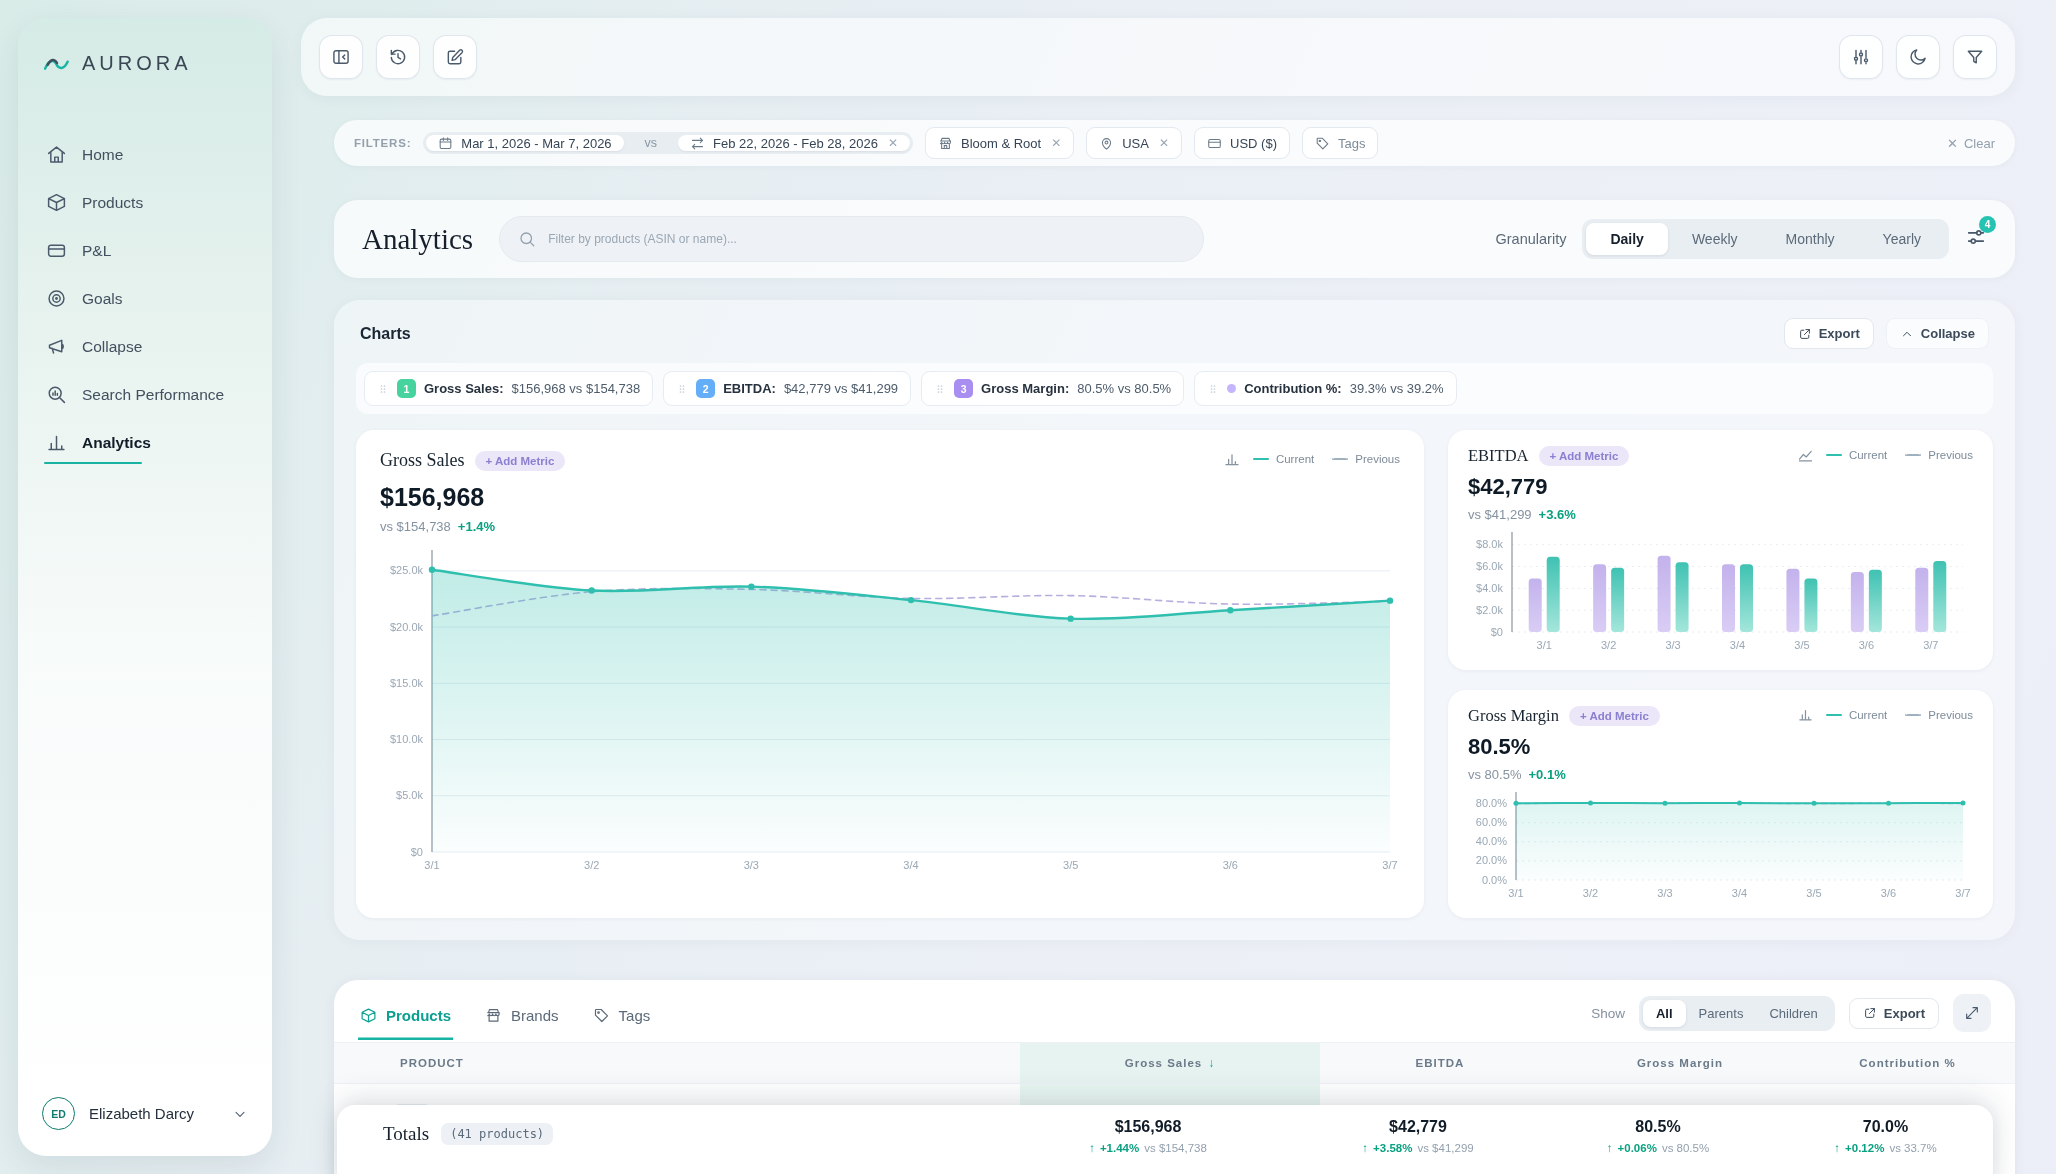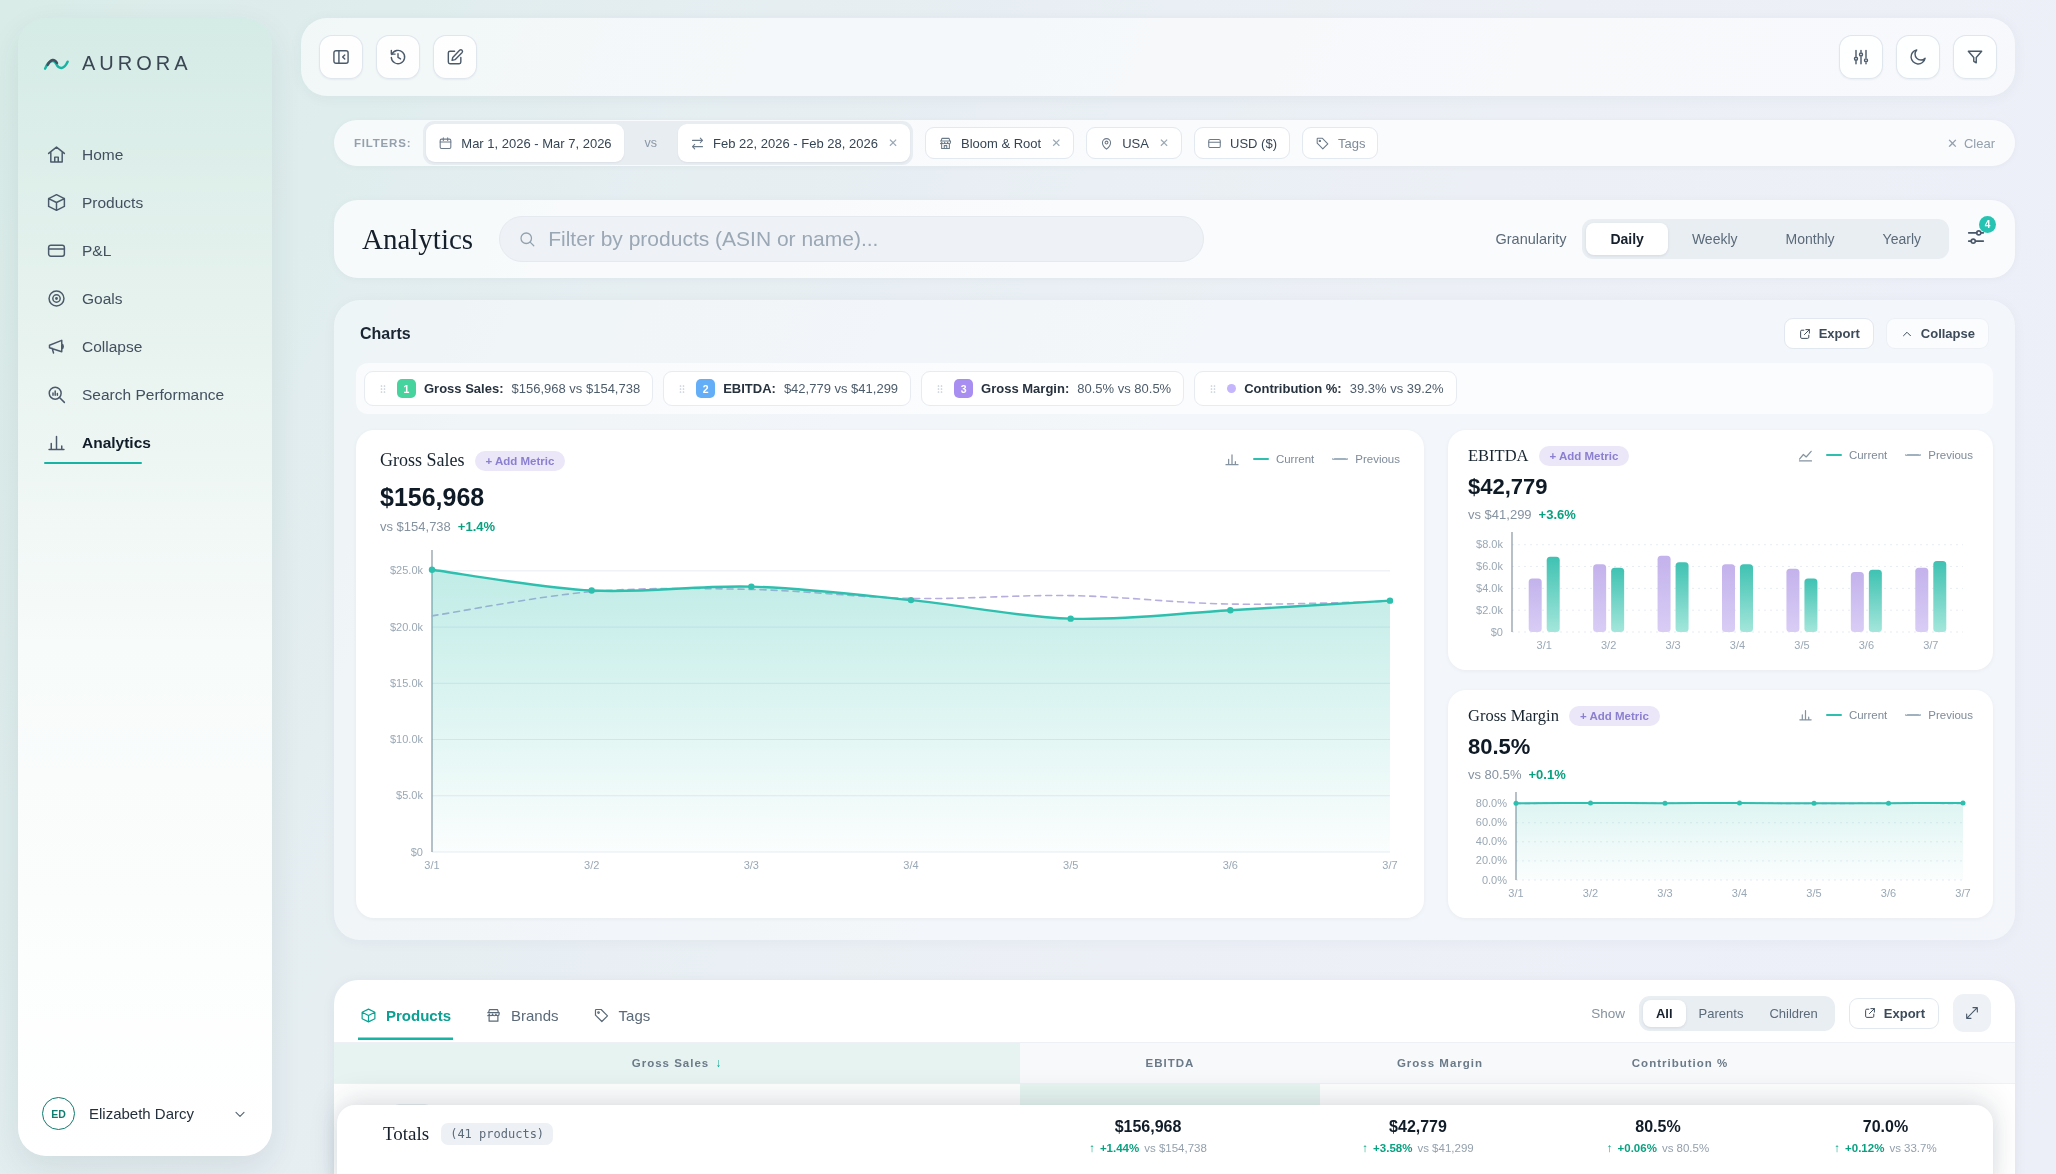--- a/index.html
+++ b/index.html
@@ -35,34 +35,34 @@
   .ibtn{width:44px;height:44px;border-radius:13px;background:rgba(255,255,255,.88);border:1px solid rgba(221,229,237,.95);
         display:flex;align-items:center;justify-content:center;color:#4b5a6b;box-shadow:0 1px 2px rgba(20,40,60,.05);cursor:pointer}
 
   
   .filters{margin:24px 0 0 33px;height:46px;border-radius:23px;background:rgba(255,255,255,.72);
            display:flex;align-items:center;gap:12px;padding:0 20px;box-shadow:0 1px 6px rgba(30,50,70,.04)}
   .flabel{font-size:11.5px;font-weight:700;letter-spacing:.8px;color:#93a0ad}
   .dgroup{display:flex;align-items:center;background:#e8edf2;border-radius:11px;padding:3px}
   .chip{display:flex;align-items:center;gap:8px;background:#fff;border:1px solid #e3e9f0;border-radius:9px;
         padding:0 12px;height:32px;font-size:13px;color:#364555;cursor:pointer;white-space:nowrap}
-  .dgroup .chip{border:none;box-shadow:0 1px 2px rgba(20,40,60,.06);height:38px}
+  .dgroup .chip{border:none;box-shadow:0 1px 2px rgba(20,40,60,.06);height:16px}
   .chip .icon{color:#6b7a89}
   .chip .x{color:#9aa7b4;font-size:12px;margin-left:2px;cursor:pointer}
   .vs{font-size:12.5px;color:#8a97a6;margin:0 21px}
   .chip.muted{color:#7e8b99}
   .clear{margin-left:auto;display:flex;align-items:center;gap:6px;font-size:13px;color:#93a0ad;cursor:pointer}
 
   
   .abar{margin:34px 0 0 33px;height:78px;border-radius:24px;background:rgba(255,255,255,.72);
         display:flex;align-items:center;gap:26px;padding:0 28px;box-shadow:0 1px 8px rgba(30,50,70,.04)}
   .abar-title{font-family:"Liberation Serif",serif;font-size:29px;color:#15202c}
   .search{width:705px;height:46px;border-radius:23px;background:#eef2f6;border:1px solid #e5eaf0;
           display:flex;align-items:center;gap:12px;padding:0 18px;color:#93a0ad}
-  .search input{border:none;outline:none;background:transparent;font-size:21px;color:#2c3a49;width:100%;font-family:inherit}
+  .search input{border:none;outline:none;background:transparent;font-size:12px;color:#2c3a49;width:100%;font-family:inherit}
   .search input::placeholder{color:#9aa7b4}
   .granwrap{margin-left:auto;display:flex;align-items:center;gap:16px}
   .gran-label{font-size:14.5px;color:#5b6a79}
   .seg{display:flex;background:#e9eef3;border-radius:11px;padding:4px}
   .seg-opt{padding:8px 24px;font-size:14px;color:#5b6a79;border-radius:8px;cursor:pointer;white-space:nowrap}
   .seg-opt.active{background:#fff;color:#15202c;font-weight:700;box-shadow:0 1px 3px rgba(20,40,60,.1)}
   .gear-wrap{position:relative;color:#48576a;cursor:pointer}
   .gbadge{position:absolute;top:-10px;right:-9px;width:17px;height:17px;border-radius:50%;background:#27c3b2;color:#fff;
           font-size:10px;font-weight:700;display:flex;align-items:center;justify-content:center}
 
@@ -744,20 +744,21 @@
           <span class="icon">
             <svg class="st" width="16" height="16" viewBox="0 0 24 24">
                 <path d="M13.5 4H20v6.5M10.5 20H4v-6.5M20 4l-7.5 7.5M4 20l7.5-7.5"></path>
               </svg>
           </span>
         </div>
       </div>
     </div>
 
     <div class="grid5 thead">
+      <div class="th first">PRODUCT</div>
       <div class="th gs">
         <span>Gross Sales</span>
         <span class="sort">↓</span>
       </div>
       <div class="th">EBITDA</div>
       <div class="th">Gross Margin</div>
       <div class="th">Contribution %</div>
     </div>
 
     <div class="grid5 trow">

